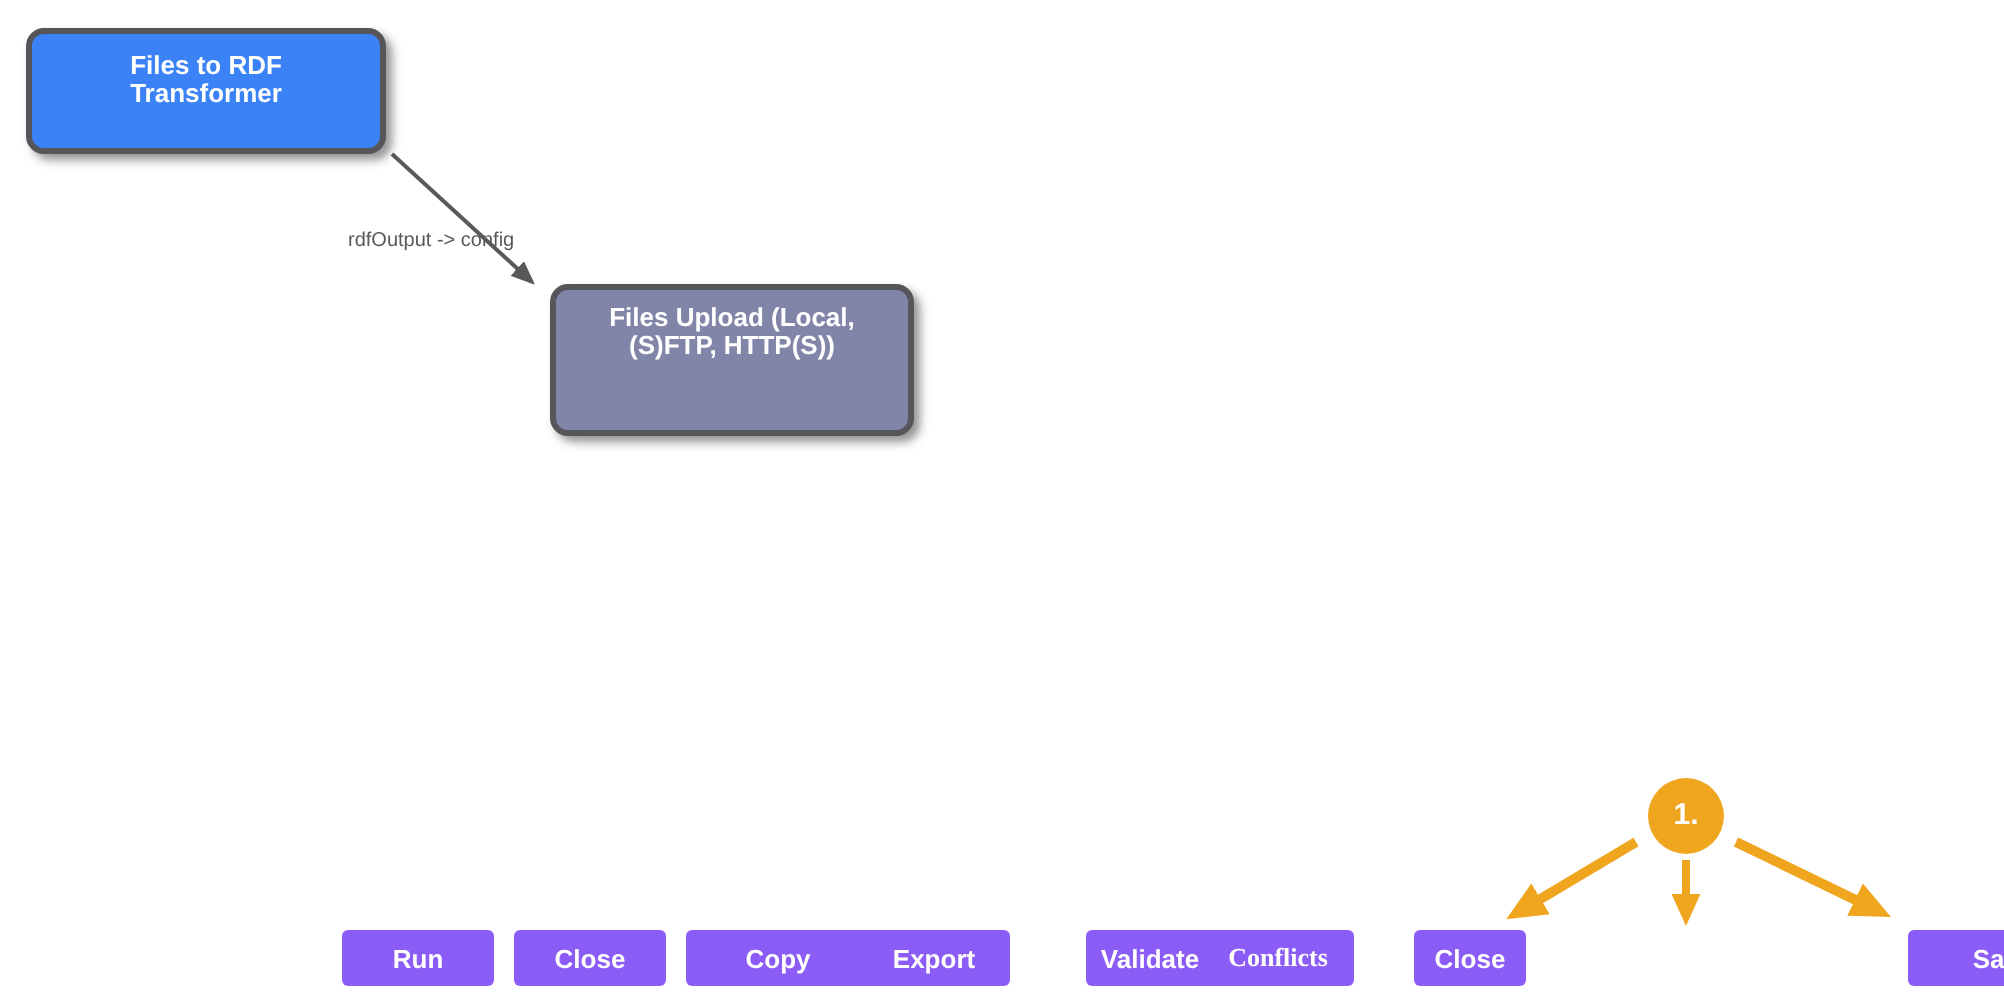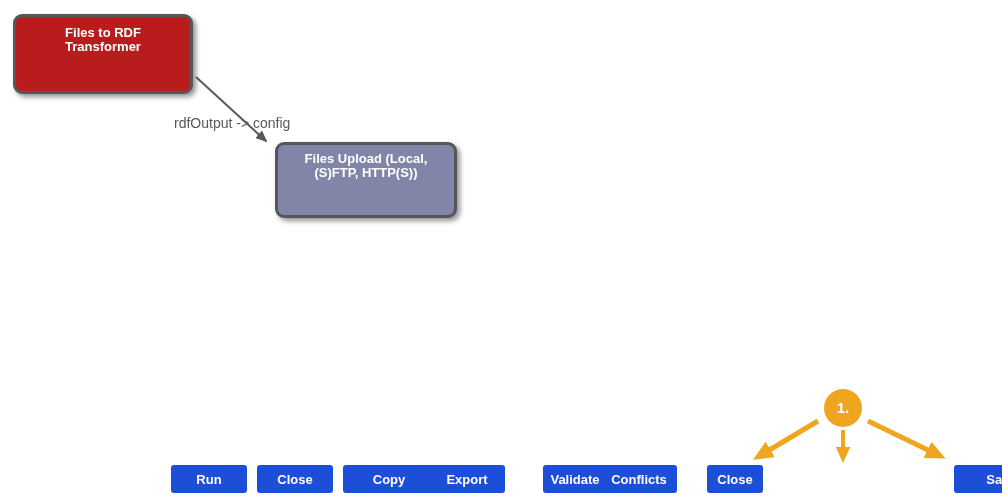--- a/index.html
+++ b/index.html
@@ -21,37 +21,37 @@
     color: #ffffff;
     font-weight: bold;
     font-size: 13px;
     line-height: 1.1;
     text-align: center;
     box-shadow: 3px 3px 5px rgba(60,60,60,0.55);
     cursor: pointer;
   }
   .node-transformer {
     left: 13px; top: 14px;
-    width: 180px; height: 80px;
-    background: #b91c1c;
+    width: 180px; height: 63px;
+    background: #3b82f6;
     padding: 9px 10px 0;
   }
   .node-upload {
     left: 275px; top: 142px;
     width: 182px; height: 76px;
     background: #8186a9;
     padding: 7px 14px 0;
     text-align: center;
   }
 
   
   .edge-label {
     position: absolute;
     left: 174px; top: 115px;
-    font-size: 14px;
+    font-size: 10px;
     color: #58595b;
   }
 
   
   svg.overlay {
     position: absolute;
     left: 0; top: 0;
     width: 1002px; height: 504px;
     pointer-events: none;
   }
@@ -68,36 +68,36 @@
     font-size: 15px;
     line-height: 38px;
     text-align: center;
   }
 
   
   .btn {
     position: absolute;
     top: 465px;
     height: 28px;
-    background: #1d4ed8;
+    background: #8b5cf6;
     color: #ffffff;
     border: none;
     border-radius: 3px;
     font-family: "Liberation Sans", sans-serif;
     font-weight: bold;
     font-size: 13px;
     cursor: pointer;
     padding: 0;
   }
   .btn-run       { left: 171px; width: 76px; }
   .btn-debug     { left: 257px; width: 76px; }
   .btn-copy      { left: 343px; width: 92px; }
   .btn-export    { left: 429px; width: 76px; }
   .btn-validate  { left: 515px; width: 64px; margin-left: 28px; }
-  .btn-conflicts { left: 601px; width: 76px; }
+  .btn-conflicts { left: 601px; width: 76px; font-family: Liberation Serif, serif; }
   .btn-close     { left: 707px; width: 56px; }
   .btn-saveclose { left: 791px; width: 112px; }
   .btn-save      { left: 954px; width: 95px; }
 </style>
 </head>
 <body>
 
 <div id="canvas">
 
   <svg class="overlay">

